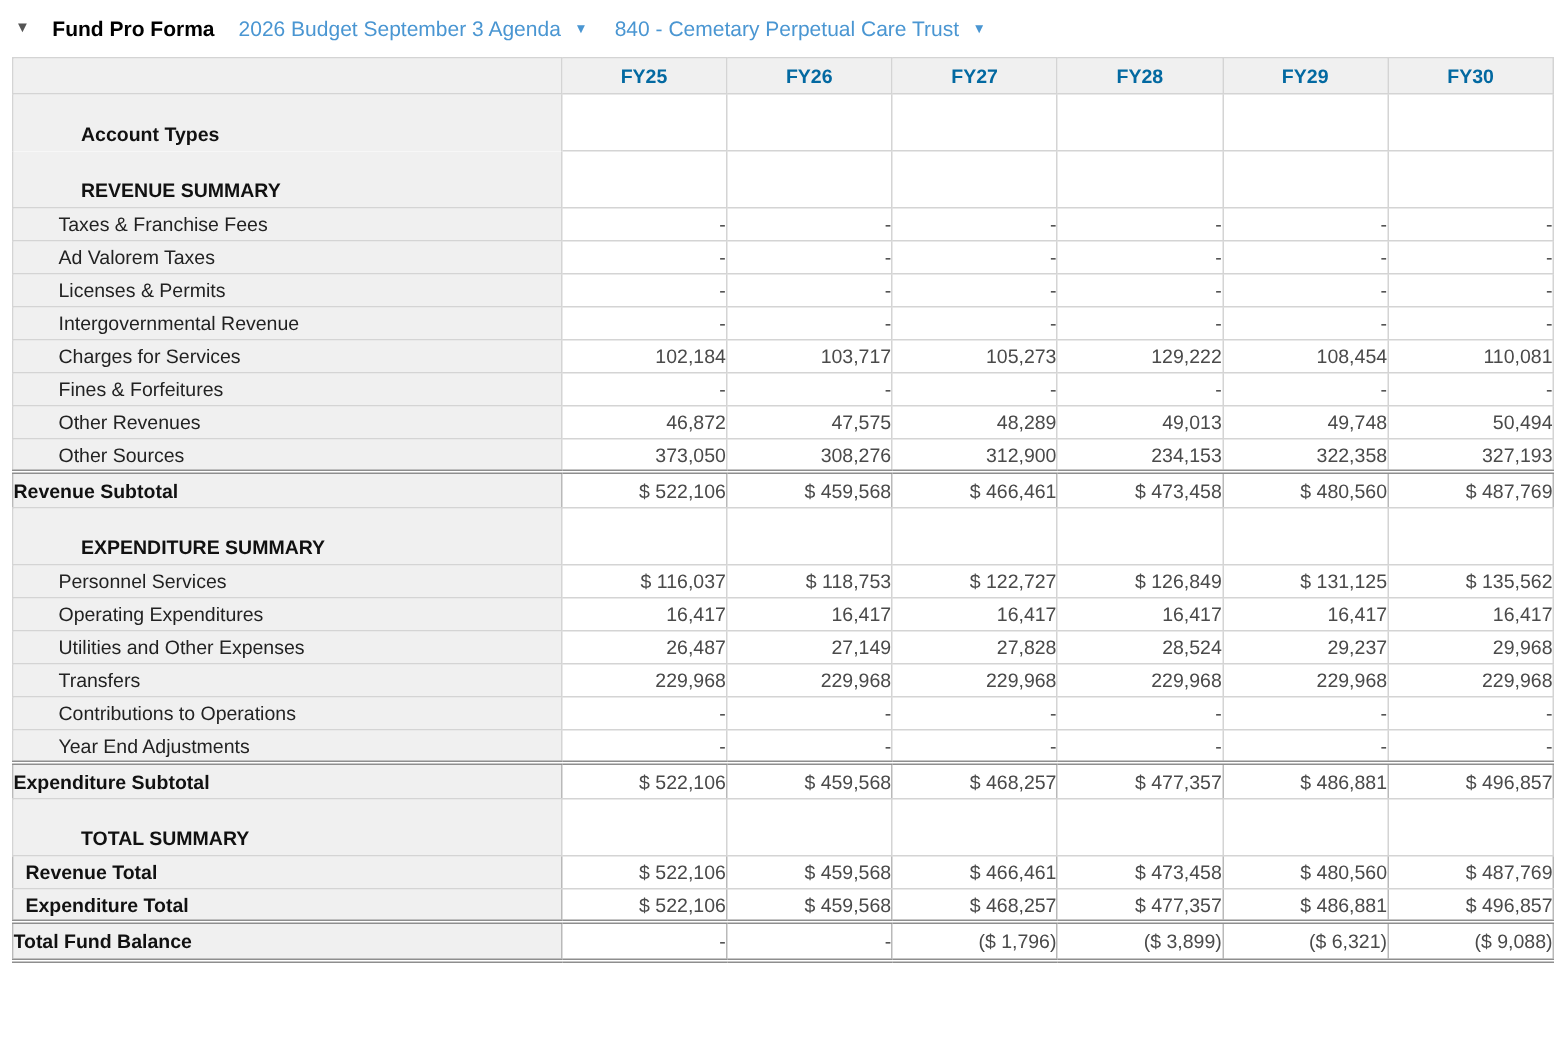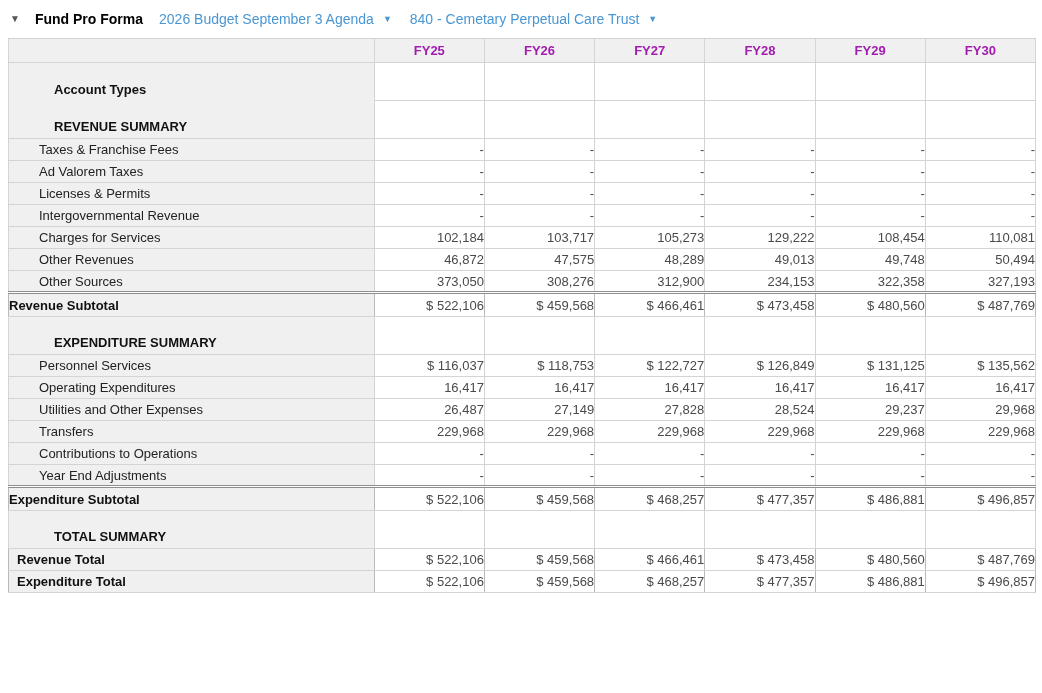--- a/index.html
+++ b/index.html
@@ -63,21 +63,21 @@
   .proforma th, .proforma td {
     border: 1px solid var(--border);
     padding: 0;
     overflow: hidden;
     white-space: nowrap;
   }
   .proforma thead th {
     height: 24px;
     background: var(--label-bg);
     font-weight: bold;
-    color: #a21caf;
+    color: #0369a1;
     text-align: center;
     font-size: 13px;
   }
   .proforma th.corner { width: 365px; }
   .proforma th.fy { width: 110px; }
   .label-cell {
     background: var(--label-bg);
     color: #222;
     padding-left: 5px;
     text-align: left;
@@ -202,20 +202,29 @@
       <tr class="row-detail">
         <td class="label-cell">Charges for Services</td>
         <td class="val-cell">102,184</td>
         <td class="val-cell">103,717</td>
         <td class="val-cell">105,273</td>
         <td class="val-cell">129,222</td>
         <td class="val-cell">108,454</td>
         <td class="val-cell">110,081</td>
       </tr>
       <tr class="row-detail">
+        <td class="label-cell">Fines &amp; Forfeitures</td>
+        <td class="val-cell">-</td>
+        <td class="val-cell">-</td>
+        <td class="val-cell">-</td>
+        <td class="val-cell">-</td>
+        <td class="val-cell">-</td>
+        <td class="val-cell">-</td>
+      </tr>
+      <tr class="row-detail">
         <td class="label-cell">Other Revenues</td>
         <td class="val-cell">46,872</td>
         <td class="val-cell">47,575</td>
         <td class="val-cell">48,289</td>
         <td class="val-cell">49,013</td>
         <td class="val-cell">49,748</td>
         <td class="val-cell">50,494</td>
       </tr>
       <tr class="row-detail">
         <td class="label-cell">Other Sources</td>
@@ -327,14 +336,23 @@
       </tr>
       <tr class="row-total">
         <td class="label-cell">Expenditure Total</td>
         <td class="val-cell">$ 522,106</td>
         <td class="val-cell">$ 459,568</td>
         <td class="val-cell">$ 468,257</td>
         <td class="val-cell">$ 477,357</td>
         <td class="val-cell">$ 486,881</td>
         <td class="val-cell">$ 496,857</td>
       </tr>
+      <tr class="row-fundbalance">
+        <td class="label-cell">Total Fund Balance</td>
+        <td class="val-cell">-</td>
+        <td class="val-cell">-</td>
+        <td class="val-cell">($ 1,796)</td>
+        <td class="val-cell">($ 3,899)</td>
+        <td class="val-cell">($ 6,321)</td>
+        <td class="val-cell">($ 9,088)</td>
+      </tr>
     </tbody>
 </table>
 
 </body></html>

